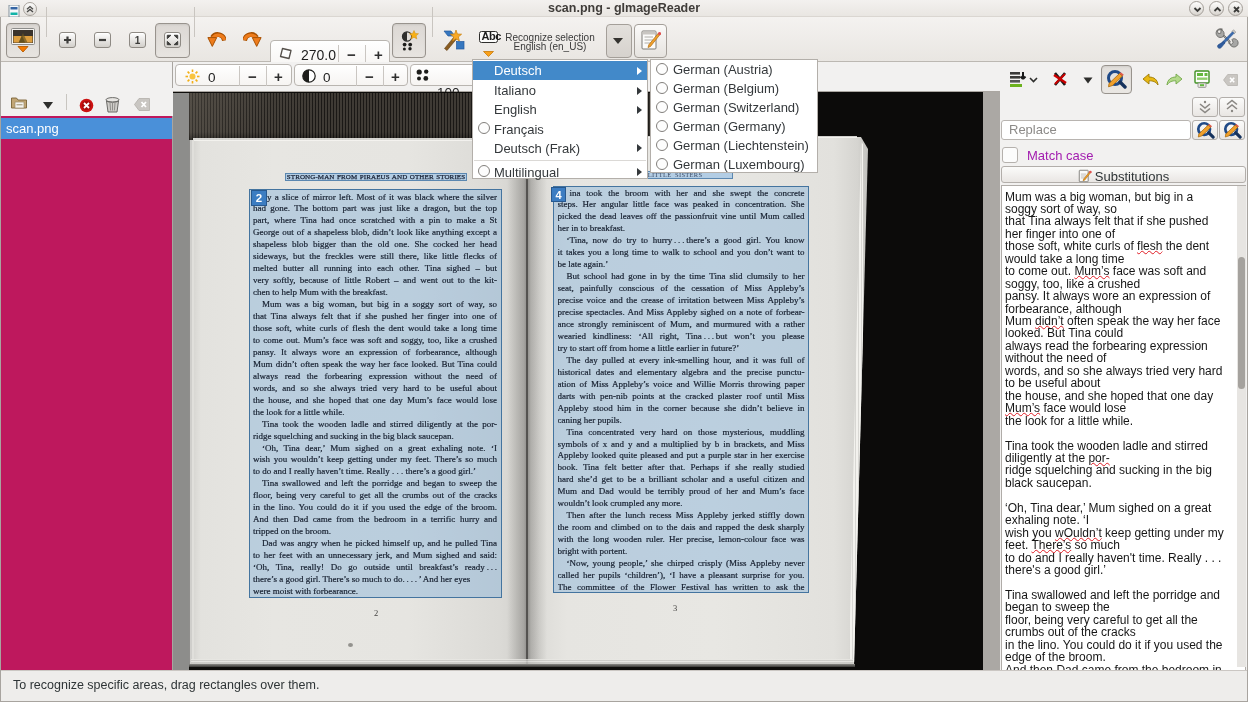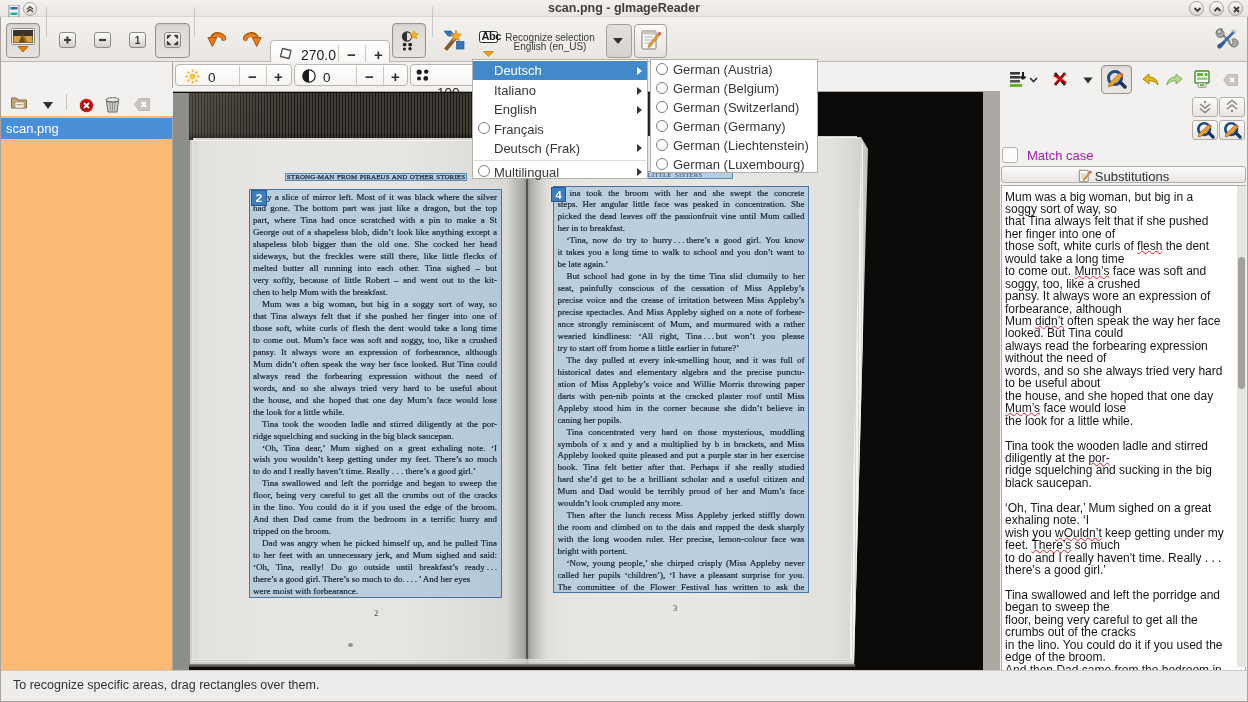--- a/index.html
+++ b/index.html
@@ -30,21 +30,21 @@
 #leftpanel { position:absolute; left:0; top:62px; width:173px; height:608px;
   background:#f2f1f0; border-right:1px solid #a9a5a0; }
 #tabbar { position:absolute; left:0; top:0; width:173px; height:26px;
   background:#d2cecb; border-bottom:1px solid #b5b1ac; }
 #tabfiles { position:absolute; left:1px; top:0px; width:86px; height:26px; background:#f2f1f0;
   border-right:1px solid #bcb8b3; }
 #tabfiles .lbl { position:absolute; left:0; width:76px; top:5px; text-align:center; font-weight:bold; font-size:13px; color:#2b2e30;}
 #tabfiles .bar { position:absolute; left:7px; top:21px; width:67px; height:4px; background:#3b82c4; }
 #tabacq { position:absolute; left:80px; top:5px; width:86px; text-align:center; font-weight:bold; font-size:13px; color:#8f8c88; }
 #filebar { position:absolute; left:0; top:26px; width:173px; height:28px; background:#f2f1f0; }
-#filelist { position:absolute; left:0; top:54px; width:172px; height:554px; background:#fdba74; }
+#filelist { position:absolute; left:0; top:54px; width:172px; height:554px; background:#be185d; }
 #filerow { position:absolute; left:0; top:2px; width:172px; height:21px; background:#4a90d9;
   color:#fff; font-size:13px; line-height:21px; padding-left:6px; }
 
 #ctrlbar { position:absolute; left:173px; top:62px; width:827px; height:30px;
   background:#f2f1f0; border-bottom:1px solid #aaa6a1; }
 .spinbox { position:absolute; top:2px; height:22px; background:linear-gradient(#ffffff,#f6f4f2);
   border:1px solid #b9b5b0; border-radius:4px; }
 .spinbox .sep { position:absolute; top:0; width:1px; height:20px; background:#cac6c2; }
 .spinbox .pm { position:absolute; top:0px; font-size:15px; color:#2e2e2e; font-weight:bold; line-height:20px; }
 .spinbox .val { position:absolute; font-size:13.5px; color:#1d1d1d; line-height:20px; }
@@ -453,20 +453,21 @@
         <circle cx="9" cy="3" r="1.2" fill="#8a8783"></circle>
         <path d="M4 5 L9 9 L14 5 M4 9.5 L9 13.5 L14 9.5" fill="none" stroke="#8a8783" stroke-width="1.6"></path>
       </svg>
     </div>
   <div class="sbtn" style="left:219px; top:35px;">
       <svg width="18" height="16" viewBox="0 0 18 16" style="position:absolute;left:3px;top:0px;">
         <circle cx="9" cy="13" r="1.2" fill="#8a8783"></circle>
         <path d="M4 6.5 L9 2.5 L14 6.5 M4 11 L9 7 L14 11" fill="none" stroke="#8a8783" stroke-width="1.6"></path>
       </svg>
     </div>
+  <div class="entry" style="top:58px; width:190px;">Replace</div>
   <div class="sbtn" style="left:192px; top:58px;">
       <svg width="19" height="18" viewBox="0 0 21 20" style="position:absolute;left:3px;top:0px;">
     <circle cx="9" cy="9" r="6.5" fill="none" stroke="#204a87" stroke-width="3"></circle>
     <path d="M14 13 L19 18" stroke="#16325c" stroke-width="3.4" stroke-linecap="round"></path>
     <path d="M3 14.5 L13.5 4.5 L16.5 7 L6.5 16.5 L2.5 17.8 Z" fill="#f0a02c" stroke="#a96908" stroke-width="0.8"></path>
     <path d="M13.5 4.5 L16.5 7 L17.8 5.8 L14.8 3.2 Z" fill="#e25a4a"></path>
   </svg>
     </div>
   <div class="sbtn" style="left:219px; top:58px;">
       <svg width="19" height="18" viewBox="0 0 21 20" style="position:absolute;left:3px;top:0px;">

